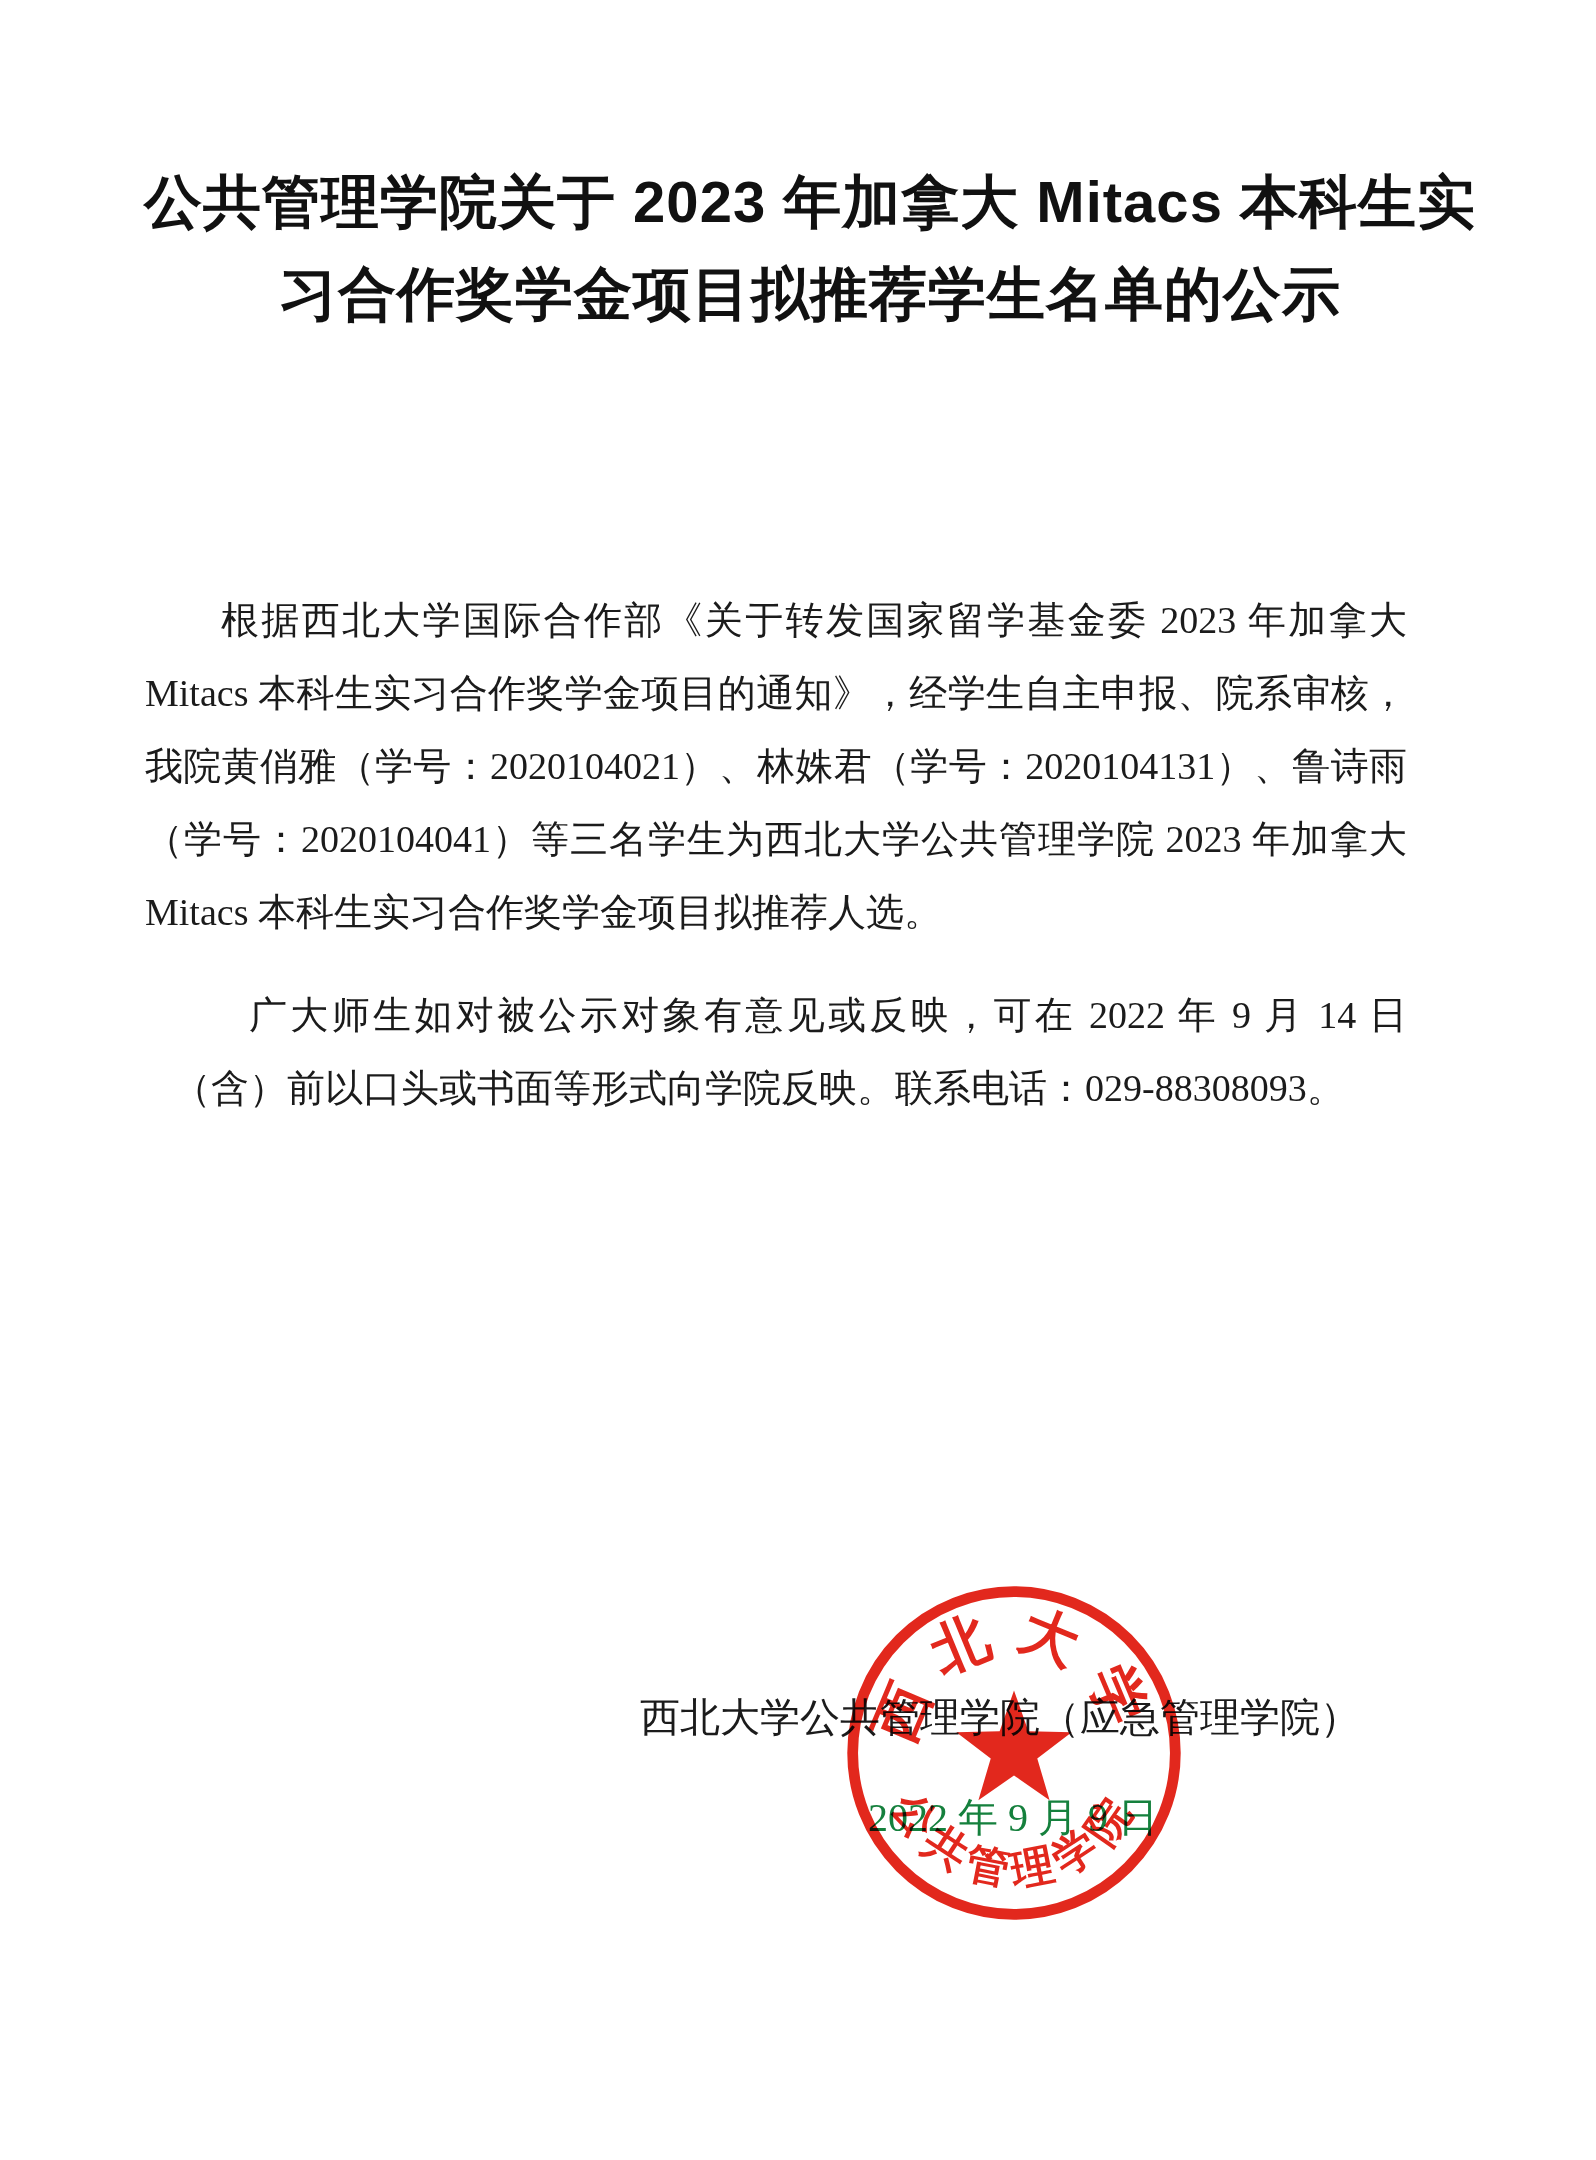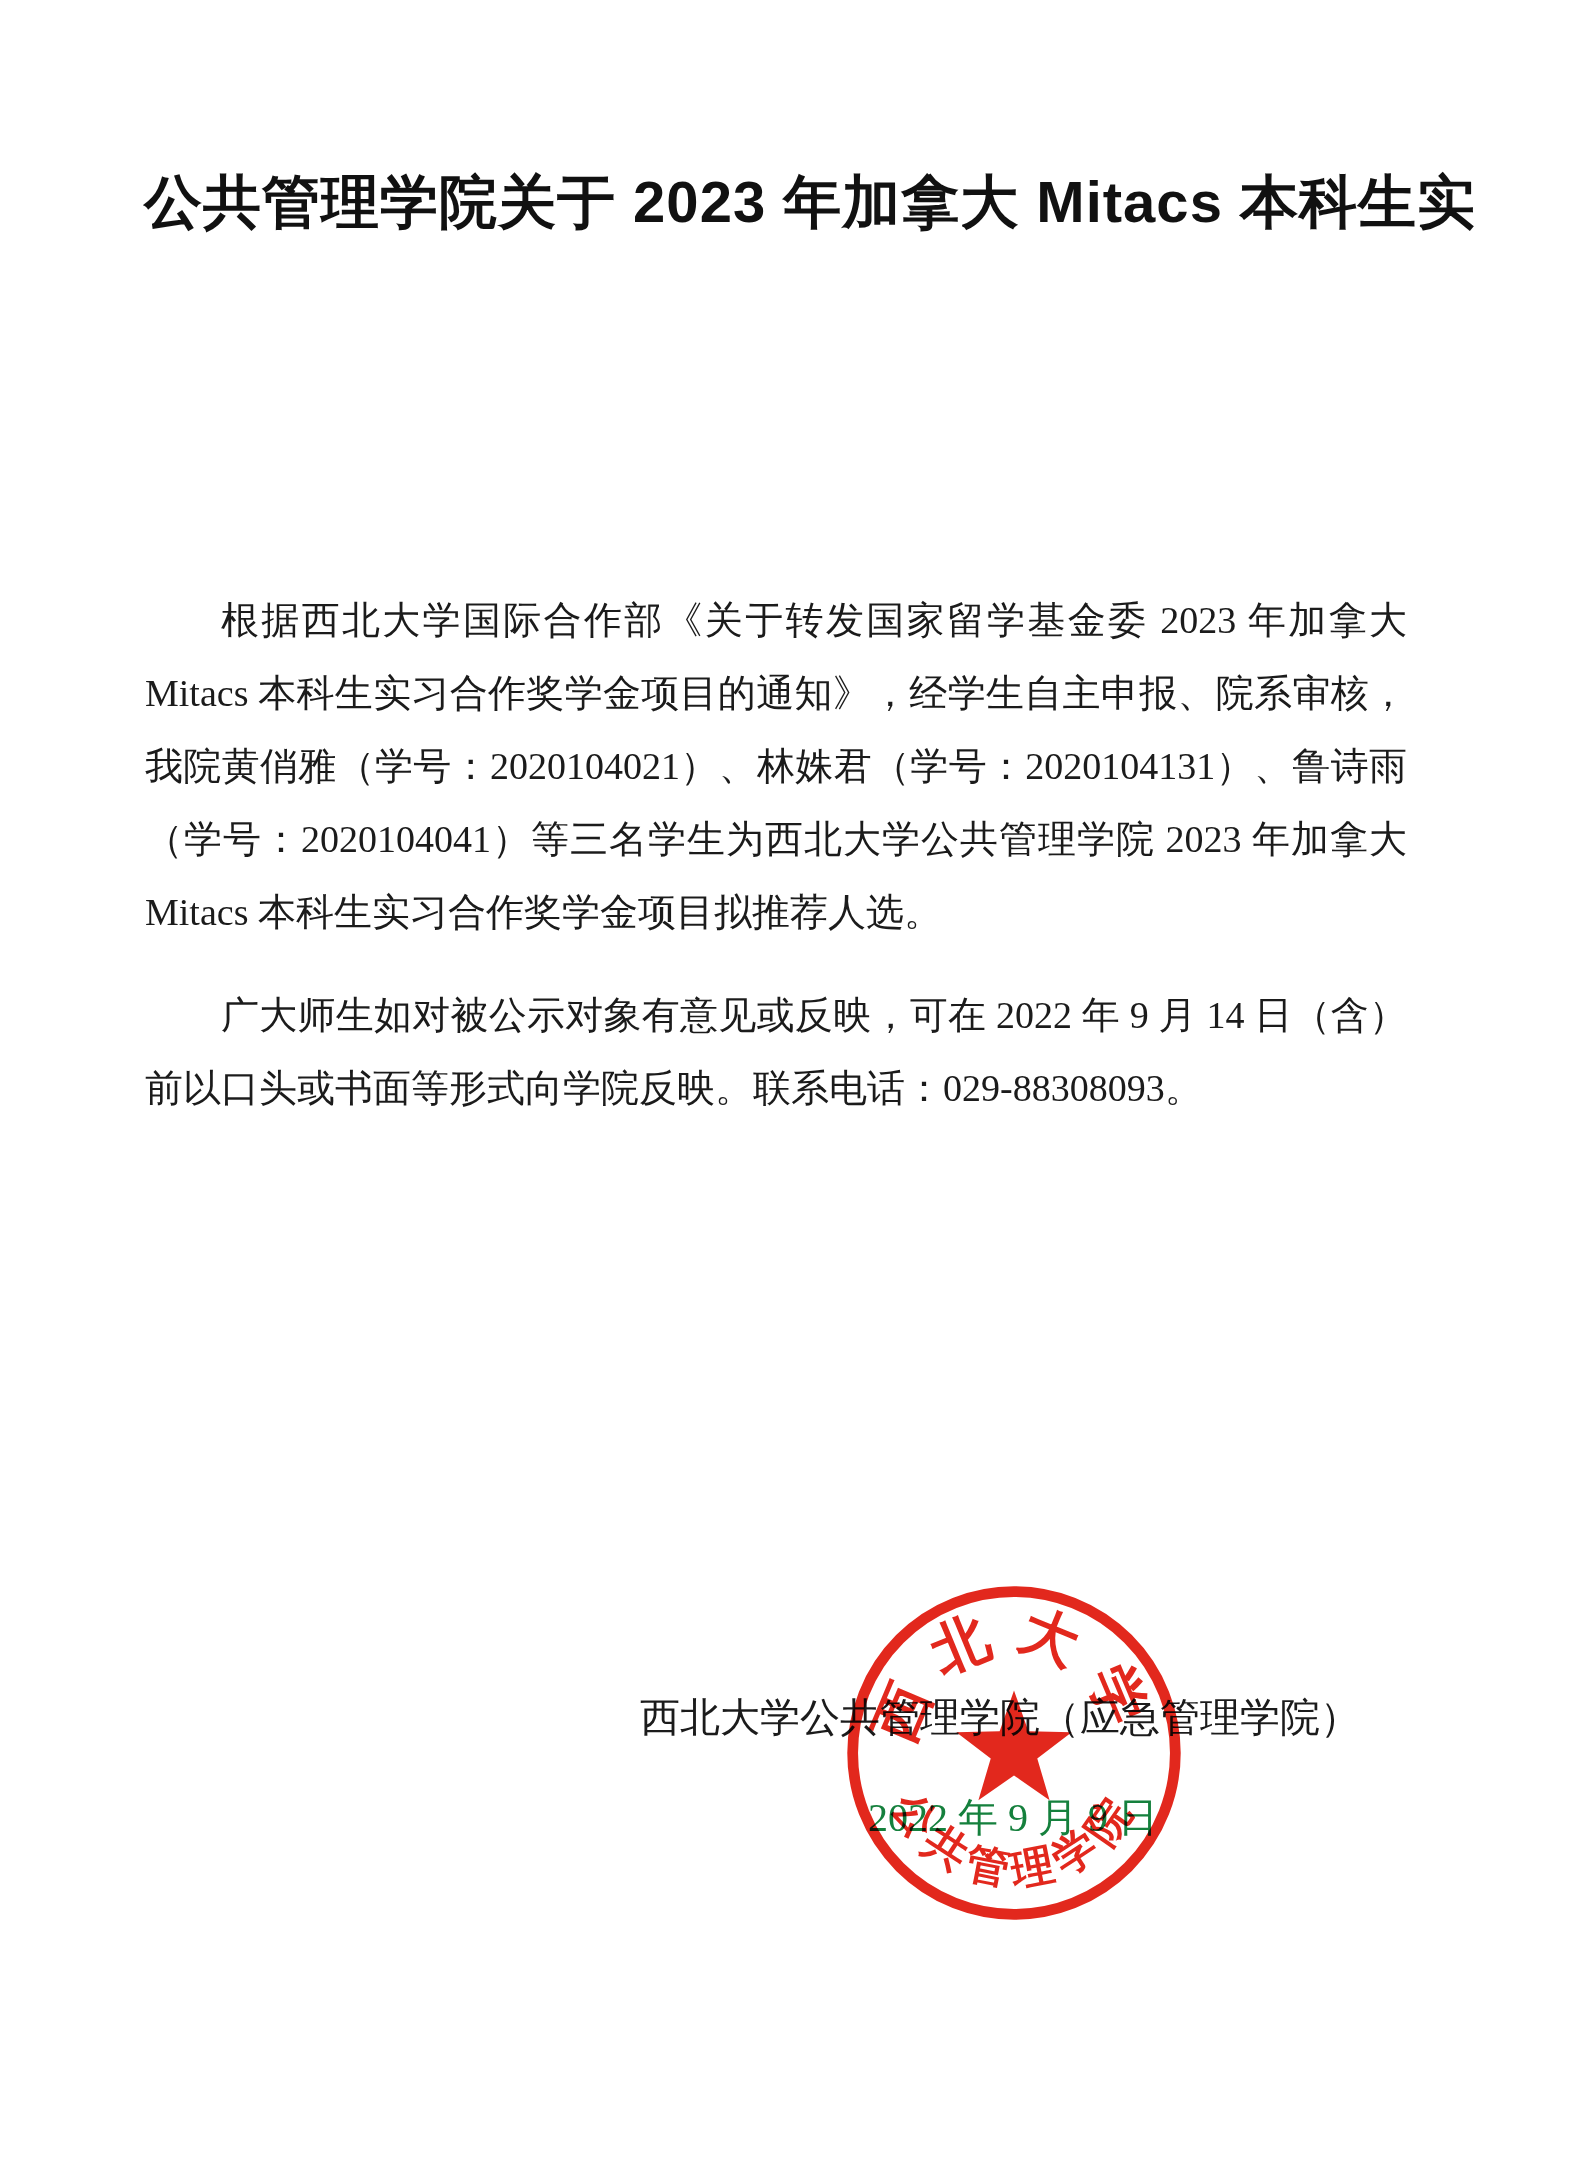--- a/index.html
+++ b/index.html
@@ -34,20 +34,21 @@
     text-align:justify;
     color:#1b1b1b;
     font-family:Liberation Serif, serif;
   }
   .doc-body p{
     margin:0;
     text-indent:76px;
   }
   .doc-body p + p{
     margin-top:30px;
+    margin-left:28px;
   }
   .signature-line{
     position:absolute;
     left:640px;
     top:1696px;
     font-size:40px;
     line-height:44px;
     white-space:nowrap;
     color:#1b1b1b;
   }
@@ -74,20 +75,21 @@
     font-weight:700;
   }
 </style>
 </head>
 <body>
 
 <div class="page">
 
   <div class="doc-title">
     <div>公共管理学院关于 2023 年加拿大 Mitacs 本科生实</div>
+    <div>习合作奖学金项目拟推荐学生名单的公示</div>
   </div>
 
   <div class="doc-body">
     <p>根据西北大学国际合作部《关于转发国家留学基金委 2023 年加拿大 Mitacs 本科生实习合作奖学金项目的通知》，经学生自主申报、院系审核，我院黄俏雅（学号：2020104021）、林姝君（学号：2020104131）、鲁诗雨（学号：2020104041）等三名学生为西北大学公共管理学院 2023 年加拿大 Mitacs 本科生实习合作奖学金项目拟推荐人选。</p>
     <p>广大师生如对被公示对象有意见或反映，可在 2022 年 9 月 14 日（含）前以口头或书面等形式向学院反映。联系电话：029-88308093。</p>
   </div>
 
   <div class="signature-line">西北大学公共管理学院（应急管理学院）</div>
 
   <div class="date-line">2022 年 9 月 9 日</div>

